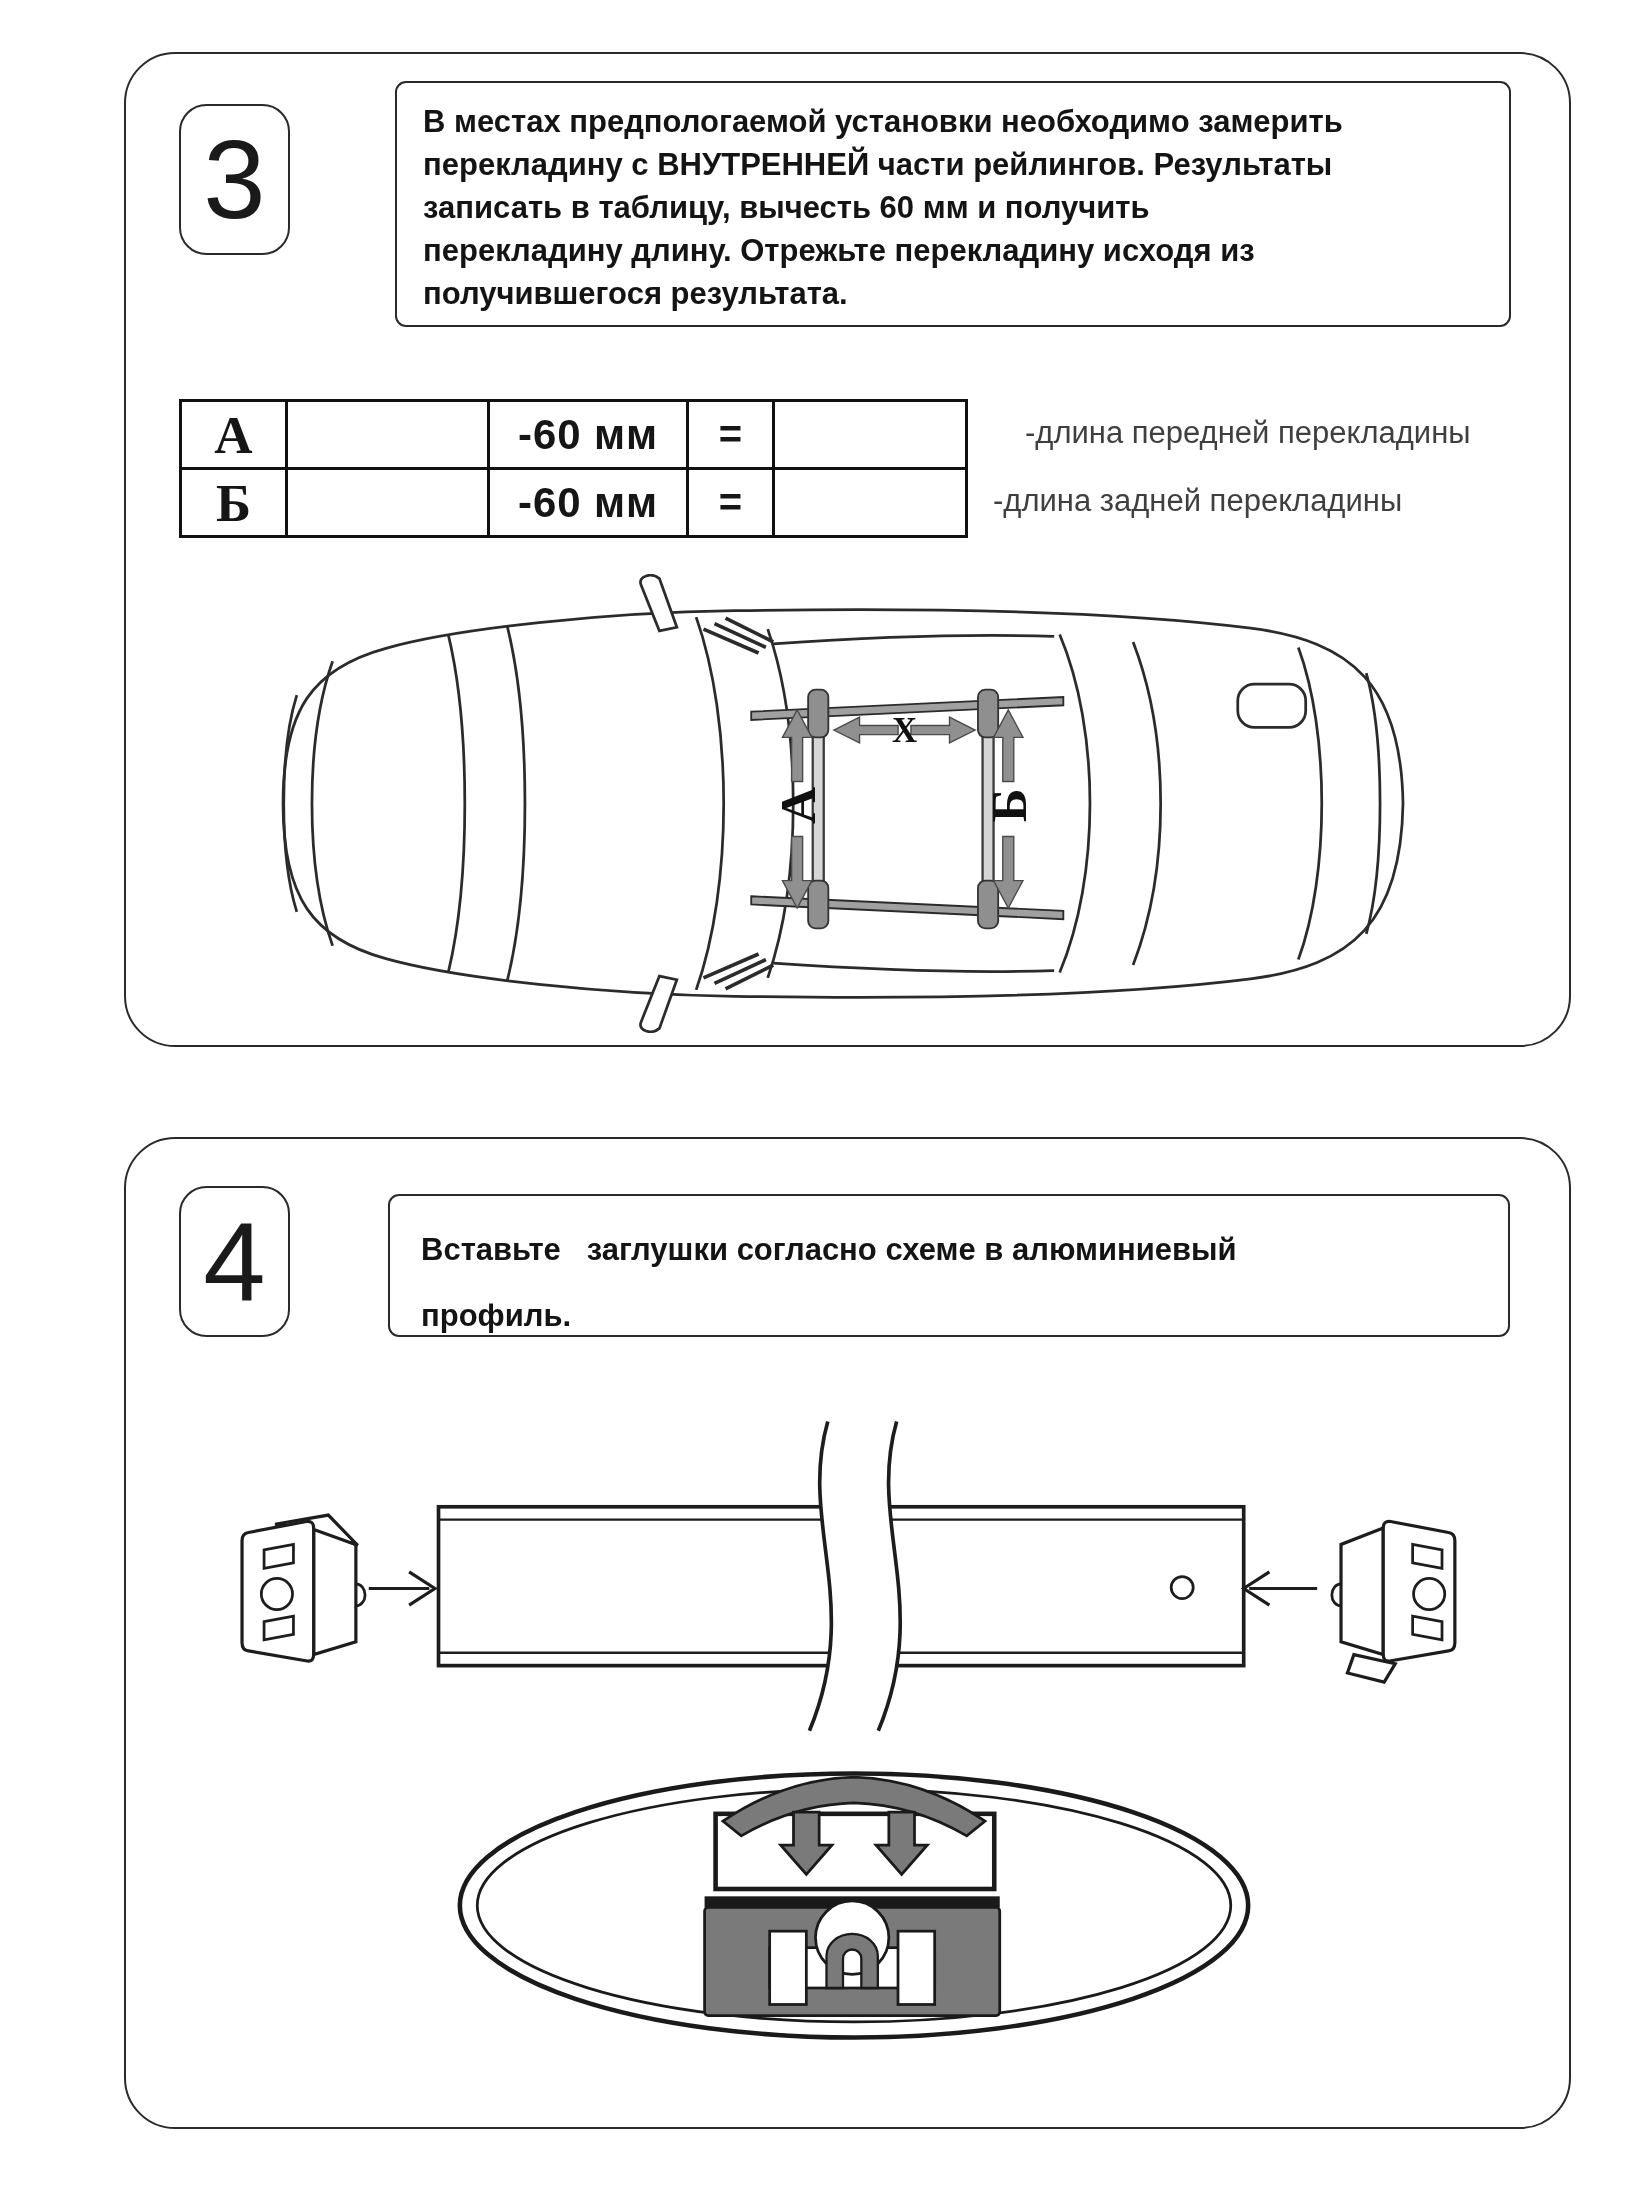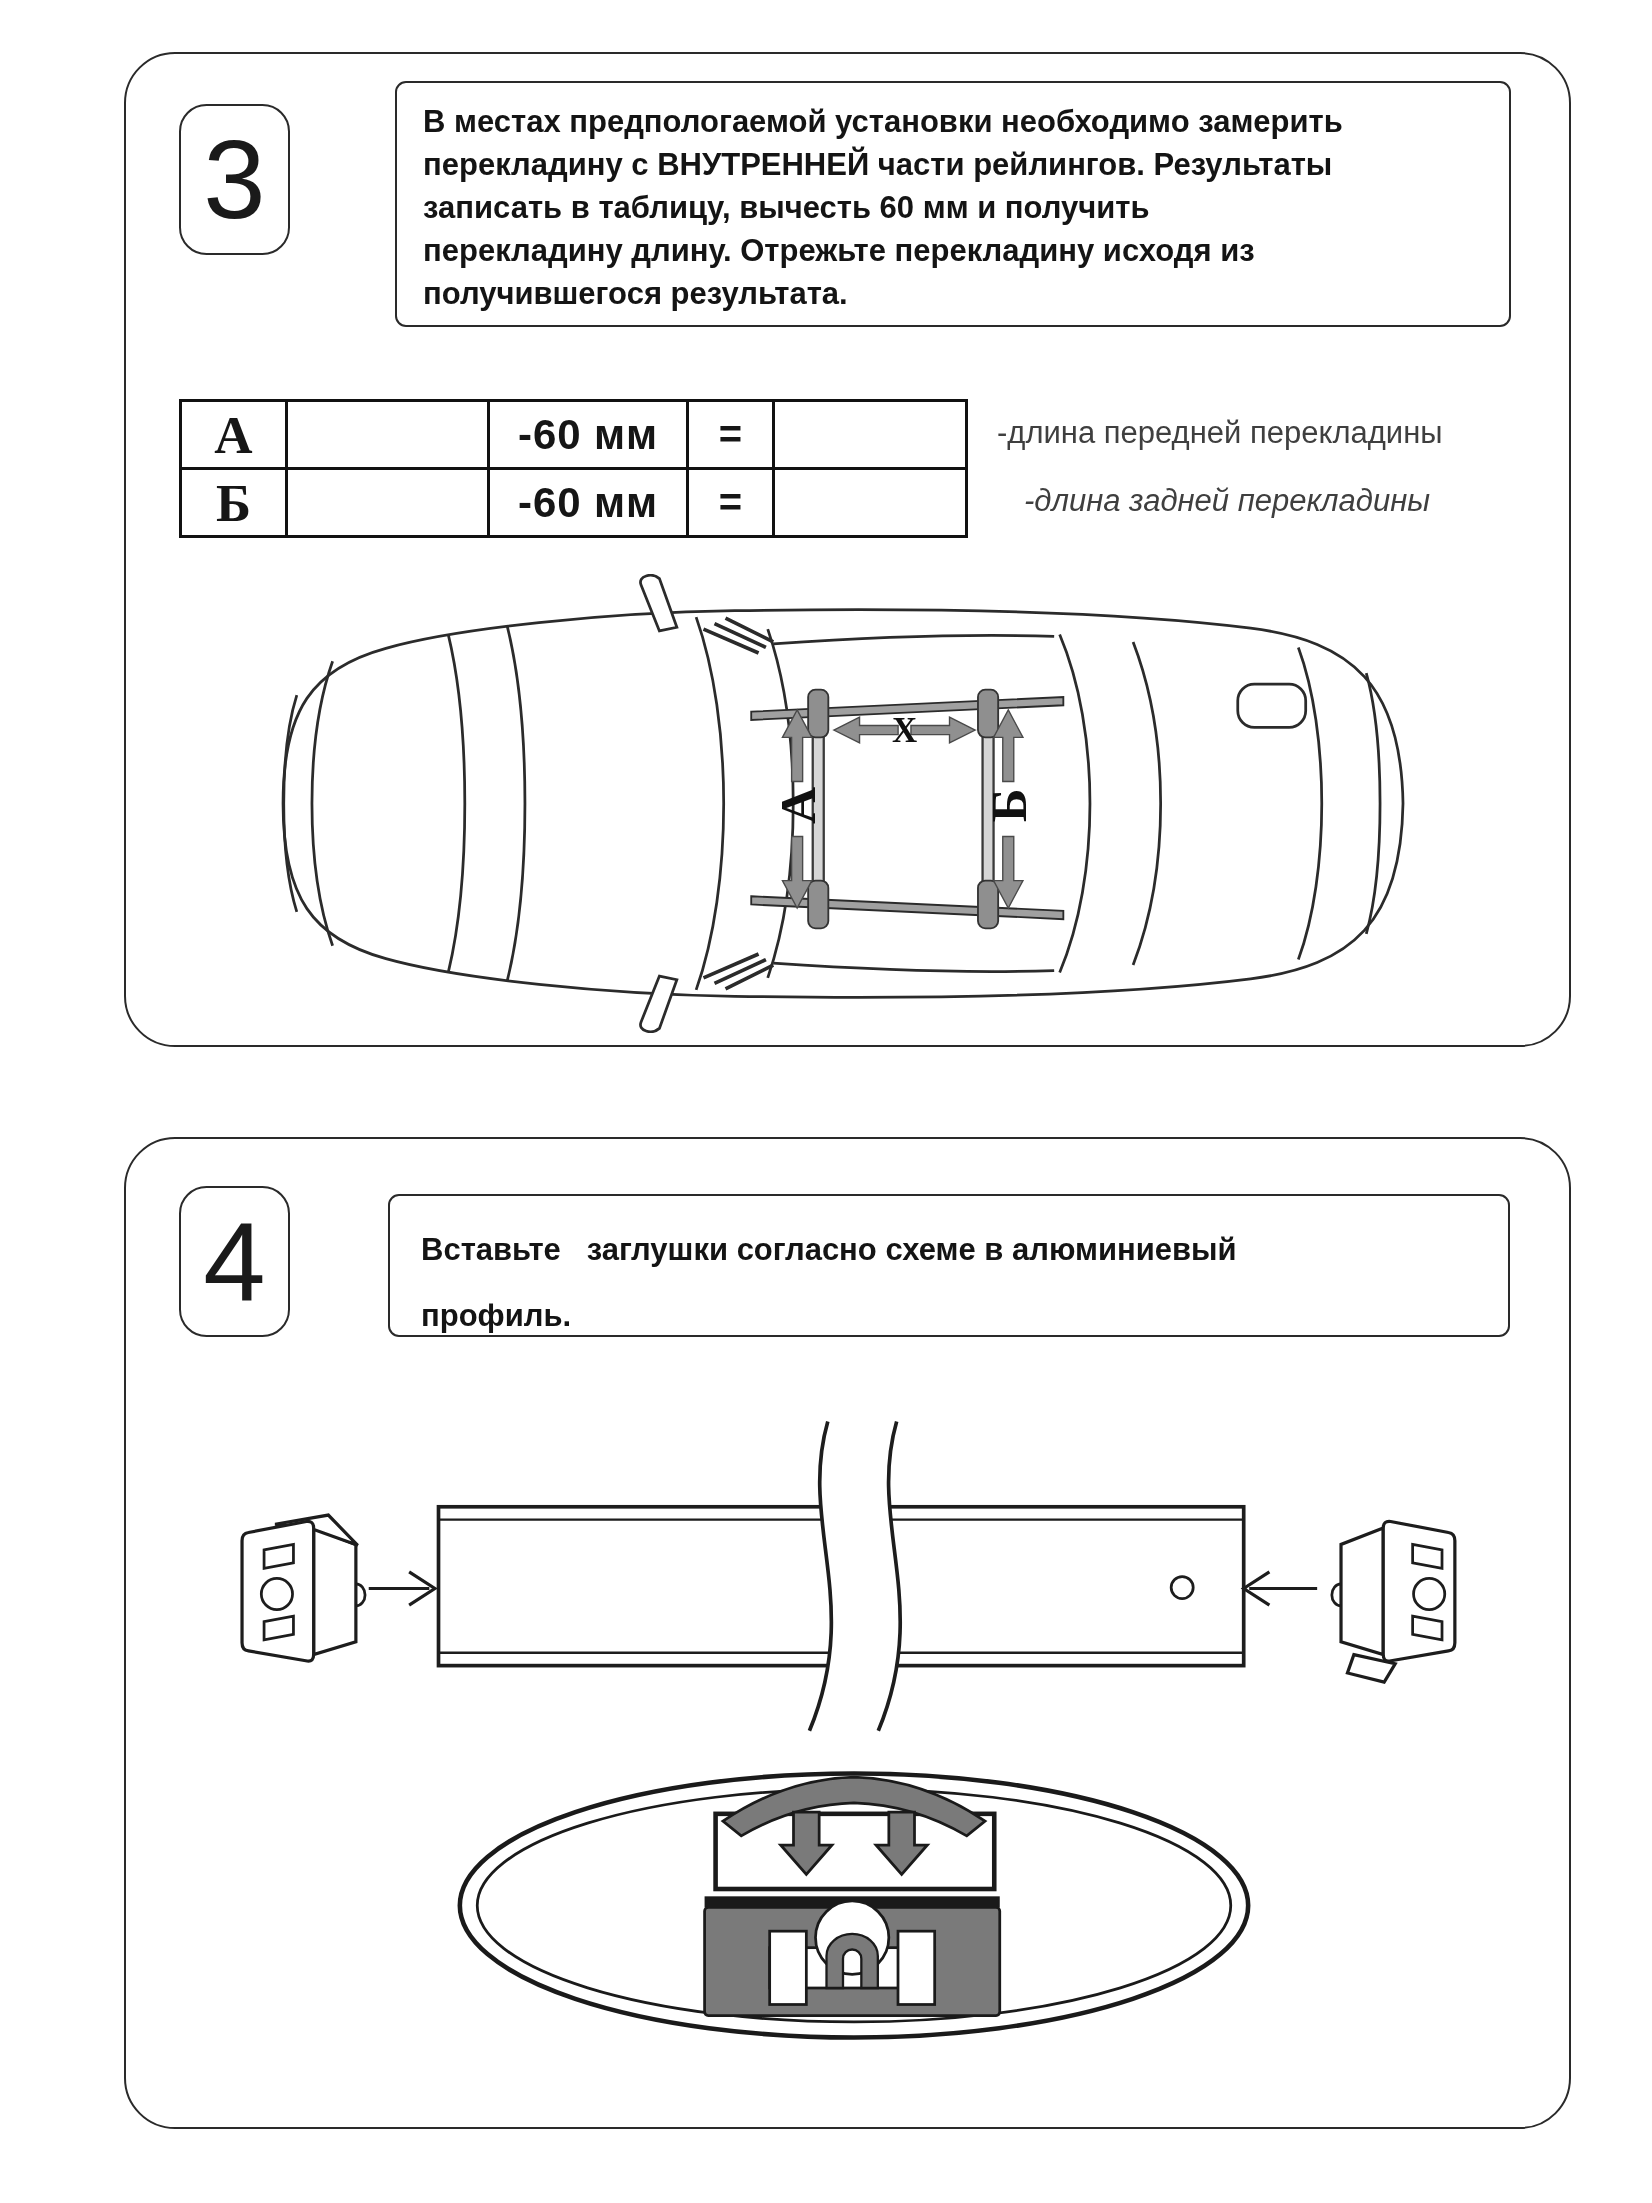--- a/index.html
+++ b/index.html
@@ -9,21 +9,21 @@
   .panel{border:2.8px solid #2a2a2a;border-radius:51px;background:#ffffff;}
   .badge{border:2.8px solid #2a2a2a;border-radius:27.5px;display:flex;align-items:center;justify-content:center;
          font-size:112px;font-weight:400;color:#1a1a1a;background:#fff;}
   .textbox{border:2.8px solid #2a2a2a;border-radius:11px;background:#fff;}
   .instr{font-weight:bold;font-size:31px;line-height:43px;white-space:pre;color:#141414;}
   .meas-table{border-collapse:collapse;}
   .meas-table td{border:3.7px solid #111;padding:0;text-align:center;vertical-align:middle;background:#fff;}
   .cell-key{font-family:"Liberation Serif", serif;font-weight:bold;font-size:53px;}
   .cell-minus{font-weight:bold;font-size:42px;letter-spacing:0.9px;}
   .cell-eq{font-weight:bold;font-size:40px;}
-  .note{font-size:31px;color:#3f3f3f;display:flex;align-items:center;}
+  .note{font-size:31px;color:#3f3f3f;display:flex;align-items:center;margin-left:28px;}
   svg{display:block;}
   .lbl-serif{font-family:"Liberation Serif", serif;font-weight:bold;fill:#111;}
 </style>
 </head>
 <body>
 
 <div class="page">
 
   <div class="abs panel" style="left:124px;top:52px;width:1443px;height:991px;"></div>
 
@@ -52,21 +52,21 @@
       <td class="cell-key">Б</td>
       <td></td>
       <td class="cell-minus">-60 мм</td>
       <td class="cell-eq">=</td>
       <td></td>
     </tr>
   </tbody>
     </table>
 
   <div class="abs note" style="left:997px;top:399px;height:68px;">-длина передней перекладины</div>
-  <div class="abs note" style="left:1024px;top:467px;height:68px;font-style:italic;">-длина задней перекладины</div>
+  <div class="abs note" style="left:965px;top:467px;height:68px;">-длина задней перекладины</div>
 
   <svg class="abs" style="left:211px;top:574px;" width="1231" height="459" viewBox="0 0 1340 500">
     <g stroke="#2b2b2b" stroke-width="3" fill="none">
       <path d="M 78,250 C 78,148 110,103 190,81 C 268,59 430,42 570,40 C 810,36 1005,43 1132,59 C 1243,73 1296,122 1298,250 C 1296,378 1243,427 1132,441 C 1005,457 810,464 570,460 C 430,458 268,441 190,419 C 110,397 78,352 78,250 Z"></path>
       <path d="M 93,132 C 74,192 74,308 93,368"></path>
       <path d="M 132,95 C 102,180 102,320 132,405"></path>
       <path d="M 258,66 C 282,166 282,334 258,434"></path>
       <path d="M 322,56 C 348,160 348,340 322,444"></path>
       <path d="M 528,47 C 568,160 568,340 528,453"></path>
       <path d="M 606,60 C 643,168 643,332 606,440"></path>

